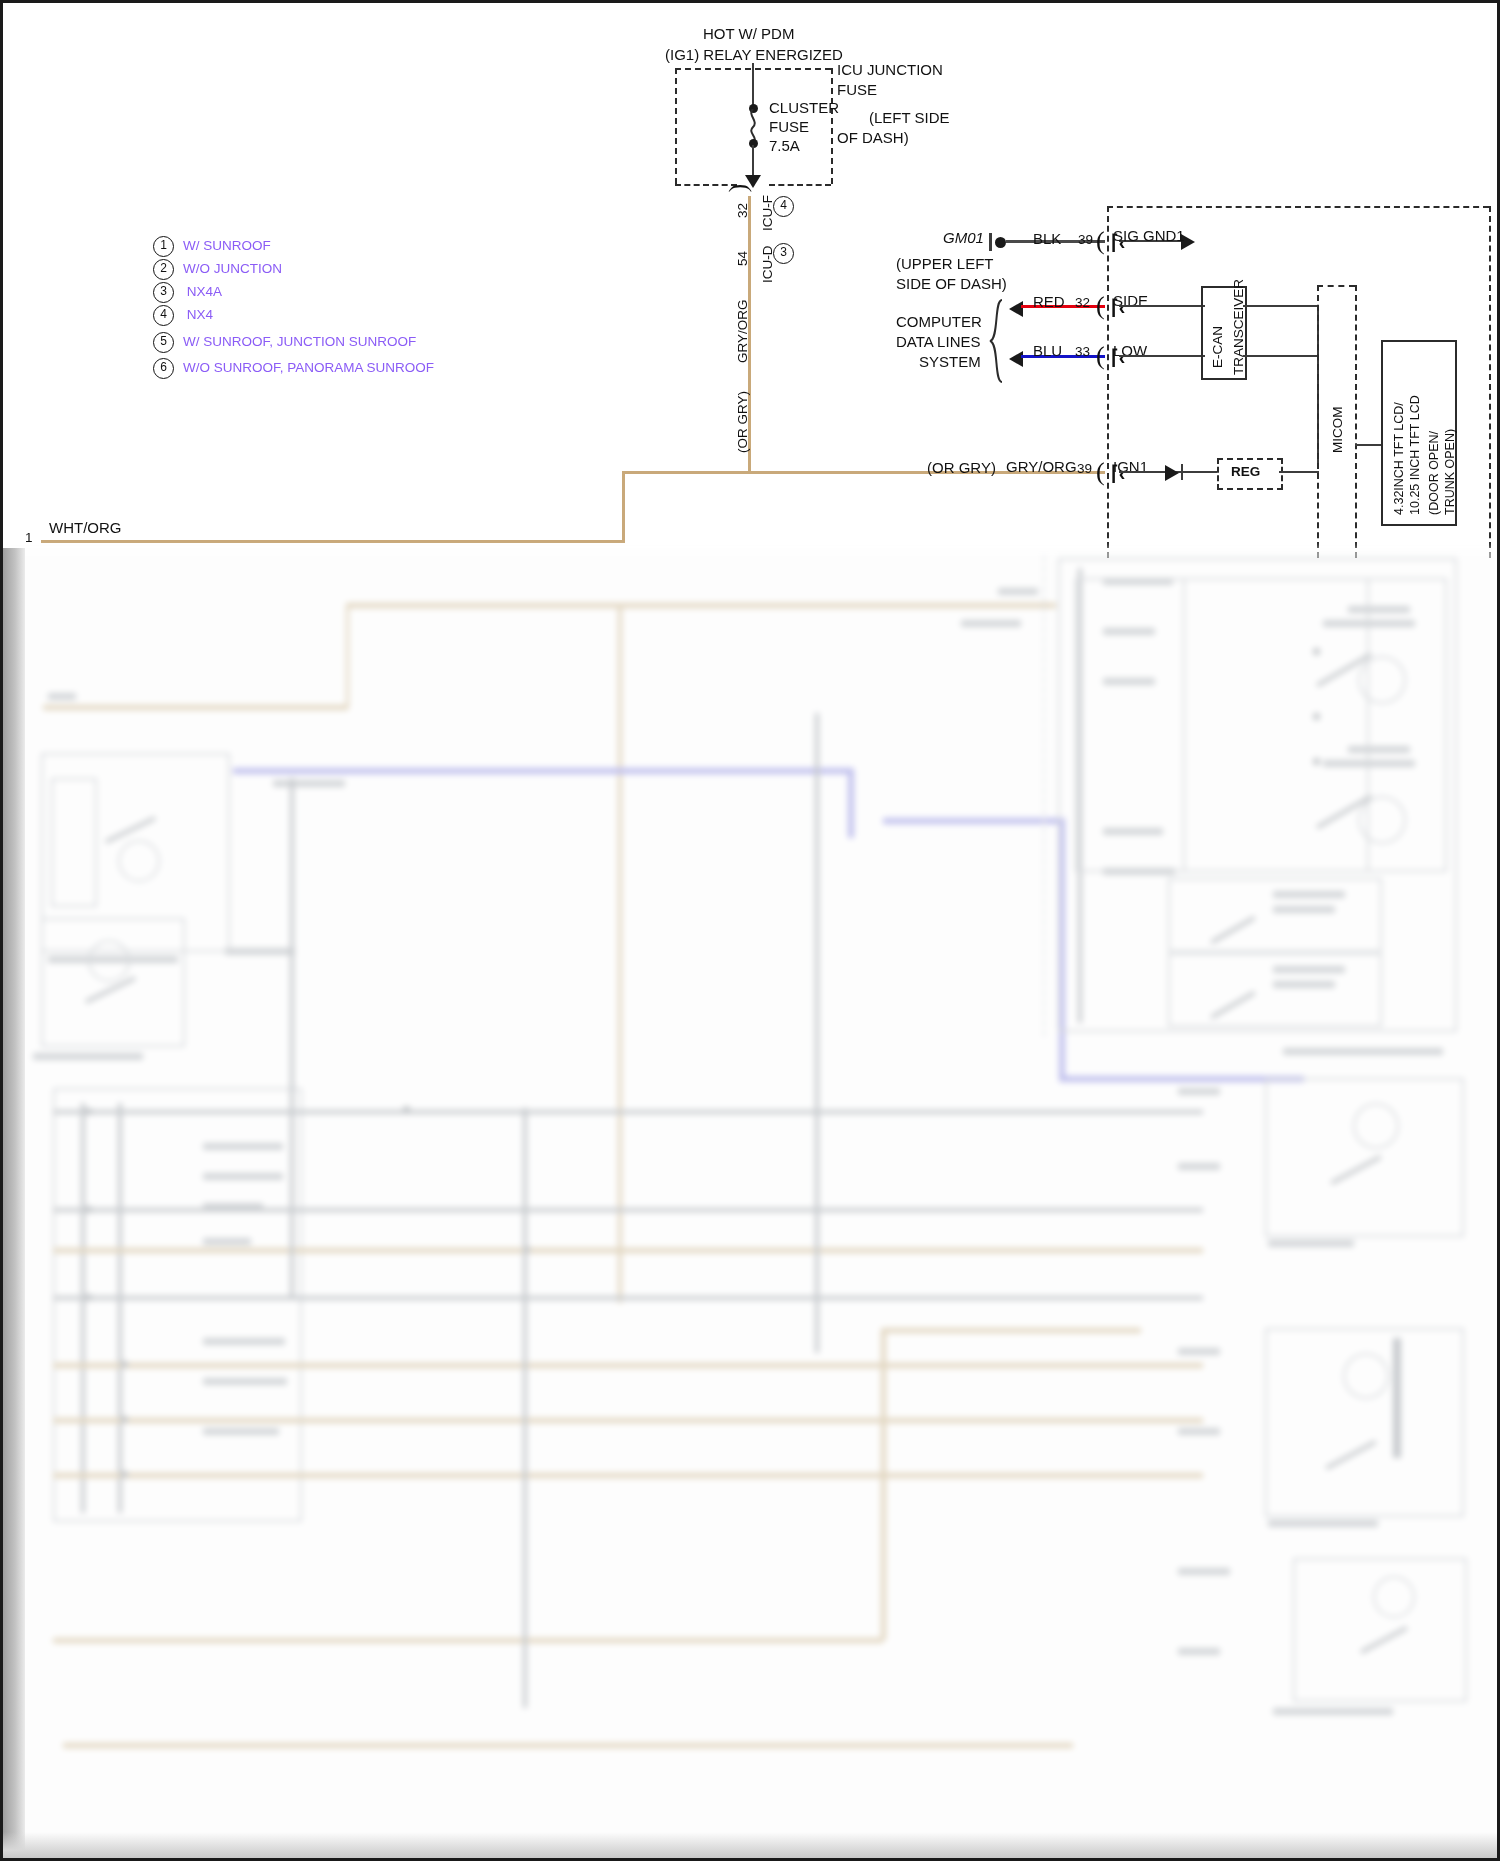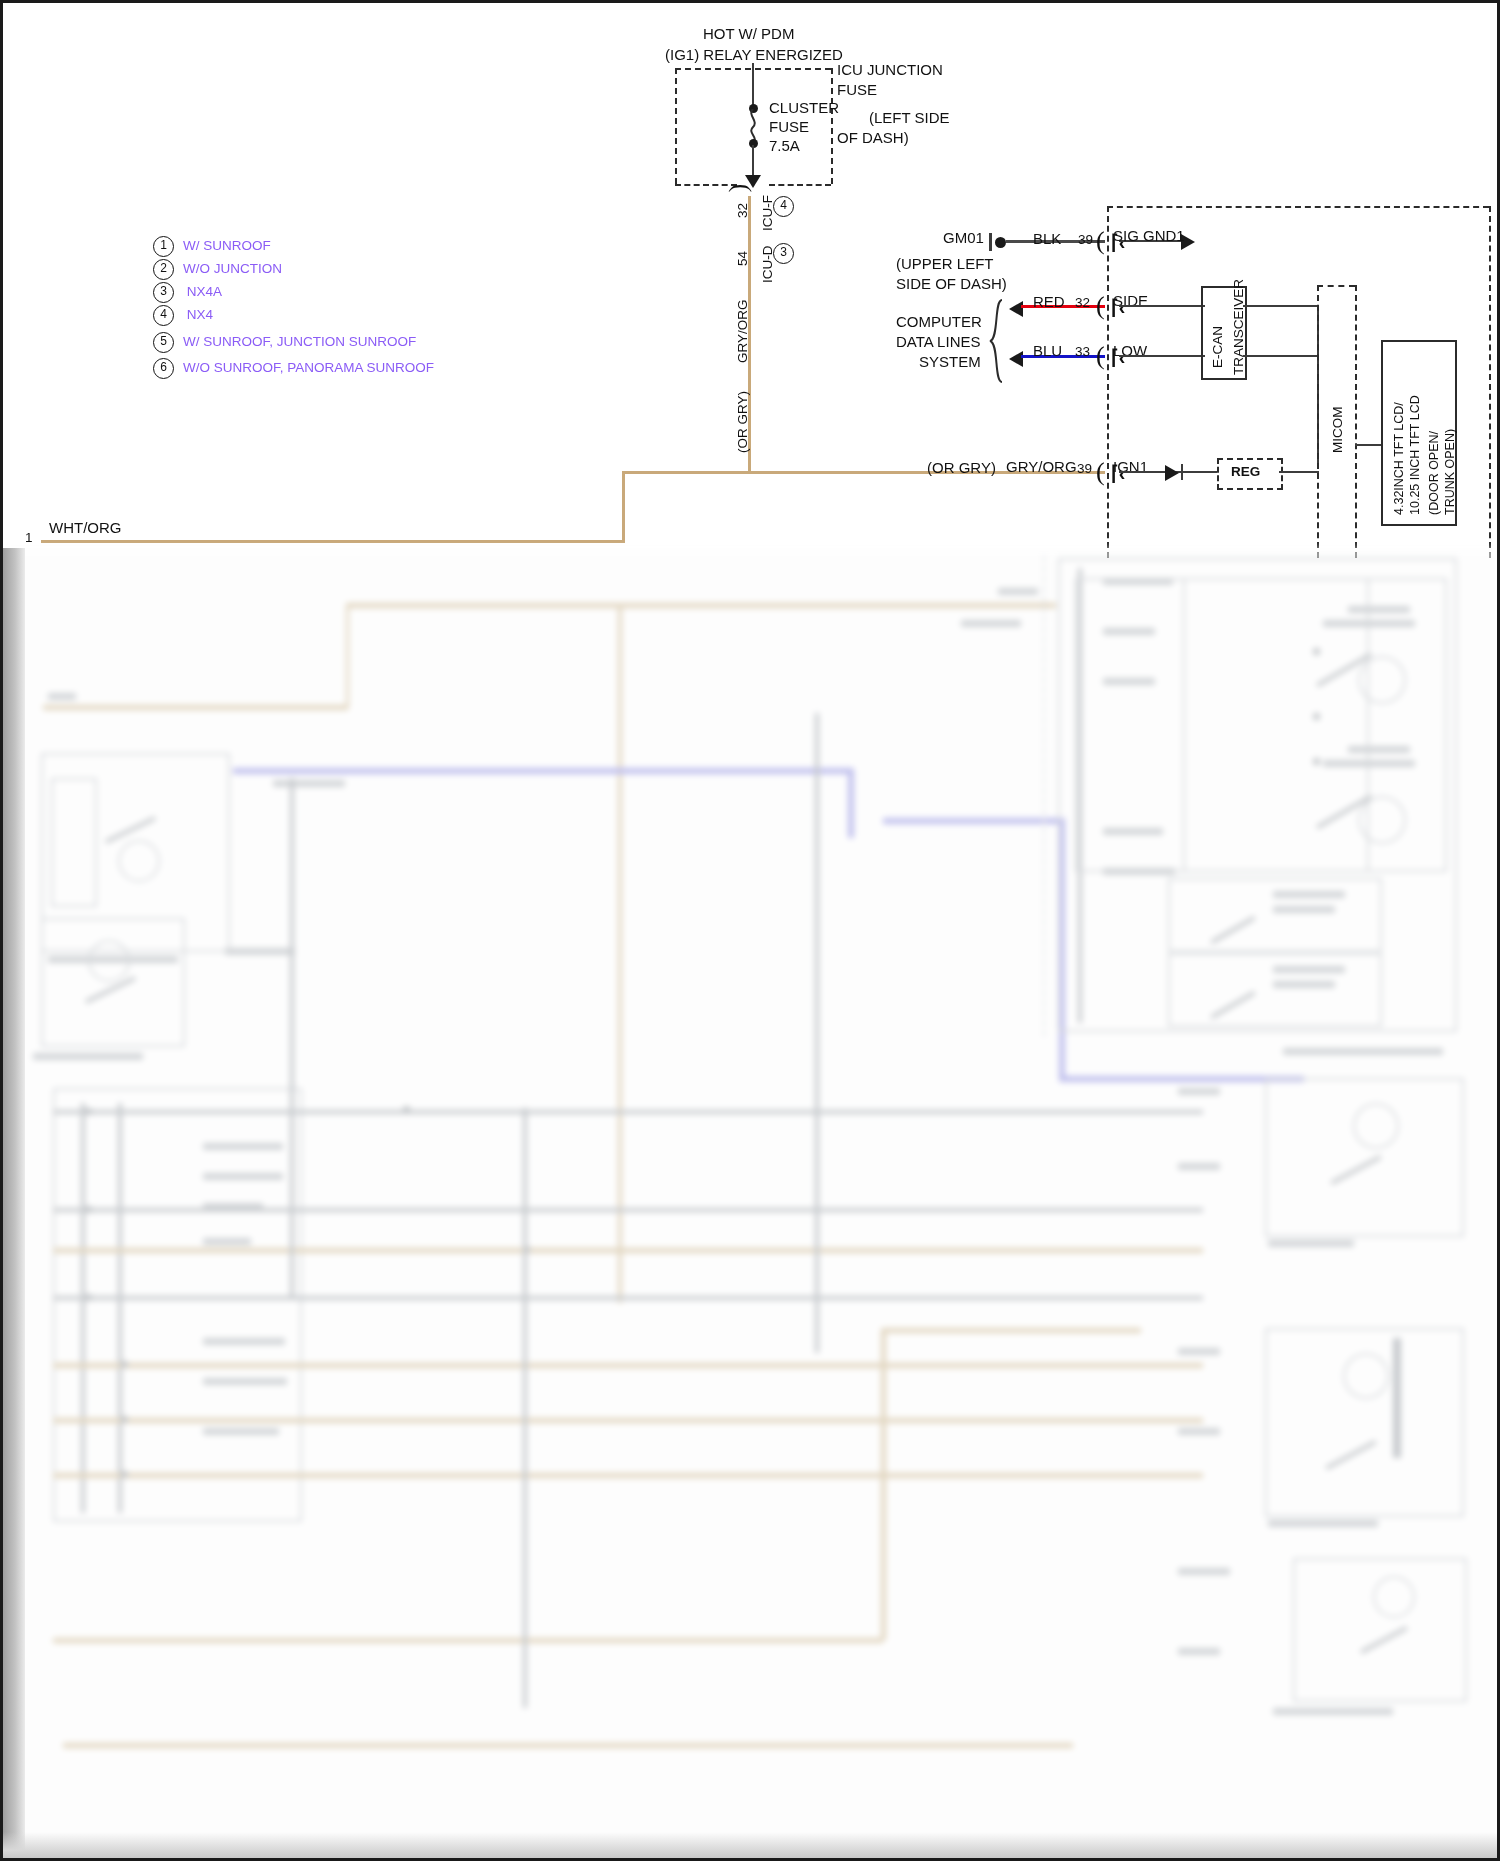--- a/index.html
+++ b/index.html
@@ -116,21 +116,21 @@
   <div class="vt sm" style="left:757px;top:280px;">ICU-D</div>
   <div class="circnum" style="left:770px;top:240px;">3</div>
 
   <div class="vt sm" style="left:732px;top:360px;">GRY/ORG</div>
   <div class="vt sm" style="left:732px;top:450px;">(OR GRY)</div>
 
   <div class="dash-h" style="left:1104px;top:203px;width:382px;"></div>
   <div class="dash-v" style="left:1104px;top:203px;height:352px;"></div>
   <div class="dash-v" style="left:1486px;top:203px;height:352px;"></div>
 
-  <div class="t" style="left:940px;top:226px;">GM01</div>
+  <div class="t" style="left:940px;top:226px;font-style:italic;">GM01</div>
   <div class="vline" style="left:986px;top:230px;height:18px;width:3px;"></div>
   <div class="dot" style="left:992px;top:234px;width:11px;height:11px;"></div>
   <div class="t" style="left:893px;top:252px;">(UPPER LEFT</div>
   <div class="t" style="left:893px;top:272px;">SIDE OF DASH)</div>
 
   <div class="hline wire-blk" style="left:1003px;top:237px;width:99px;height:3px;"></div>
   <div class="t" style="left:1030px;top:227px;">BLK</div>
   <div class="t sm" style="left:1075px;top:229px;">39</div>
   <div class="paren" style="left:1093px;top:223px;">(</div>
   <div class="kmark" style="left:1108px;top:227px;">⌈‹</div>

